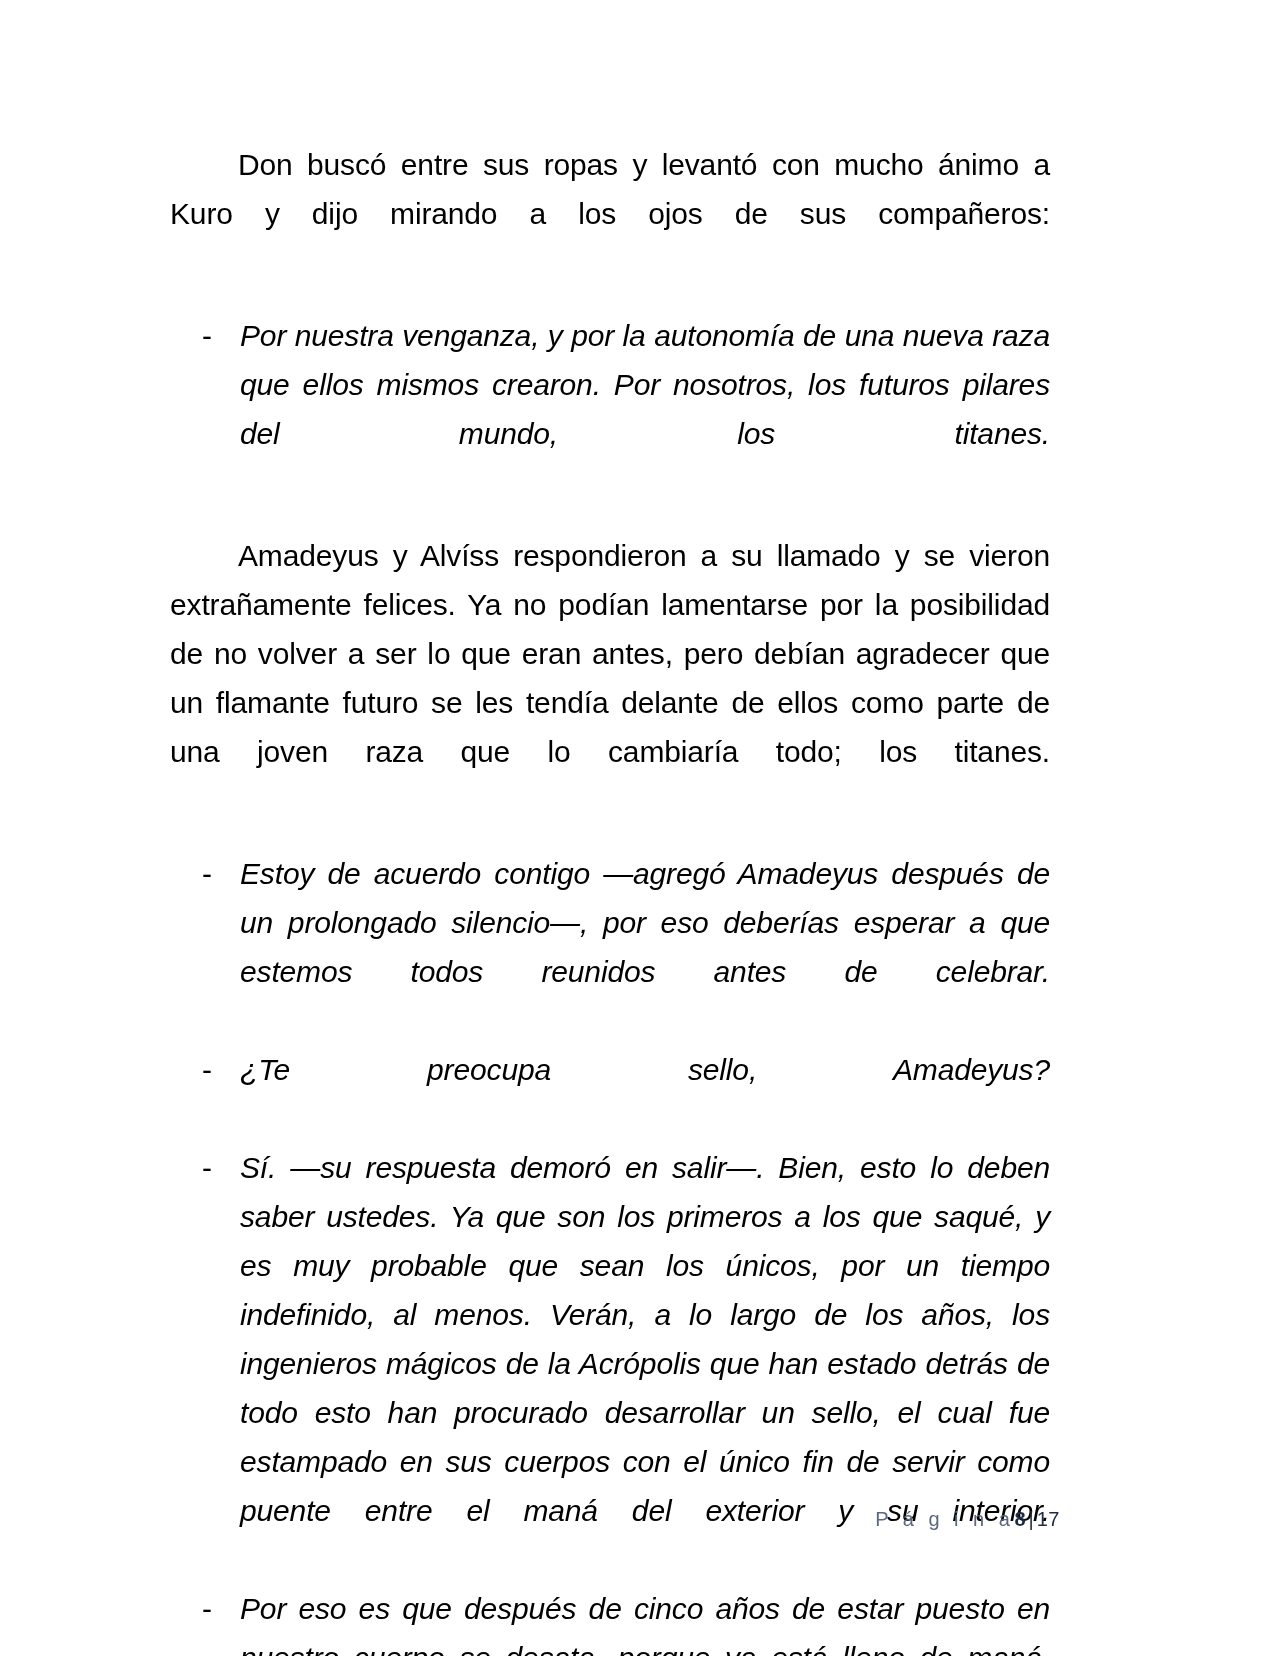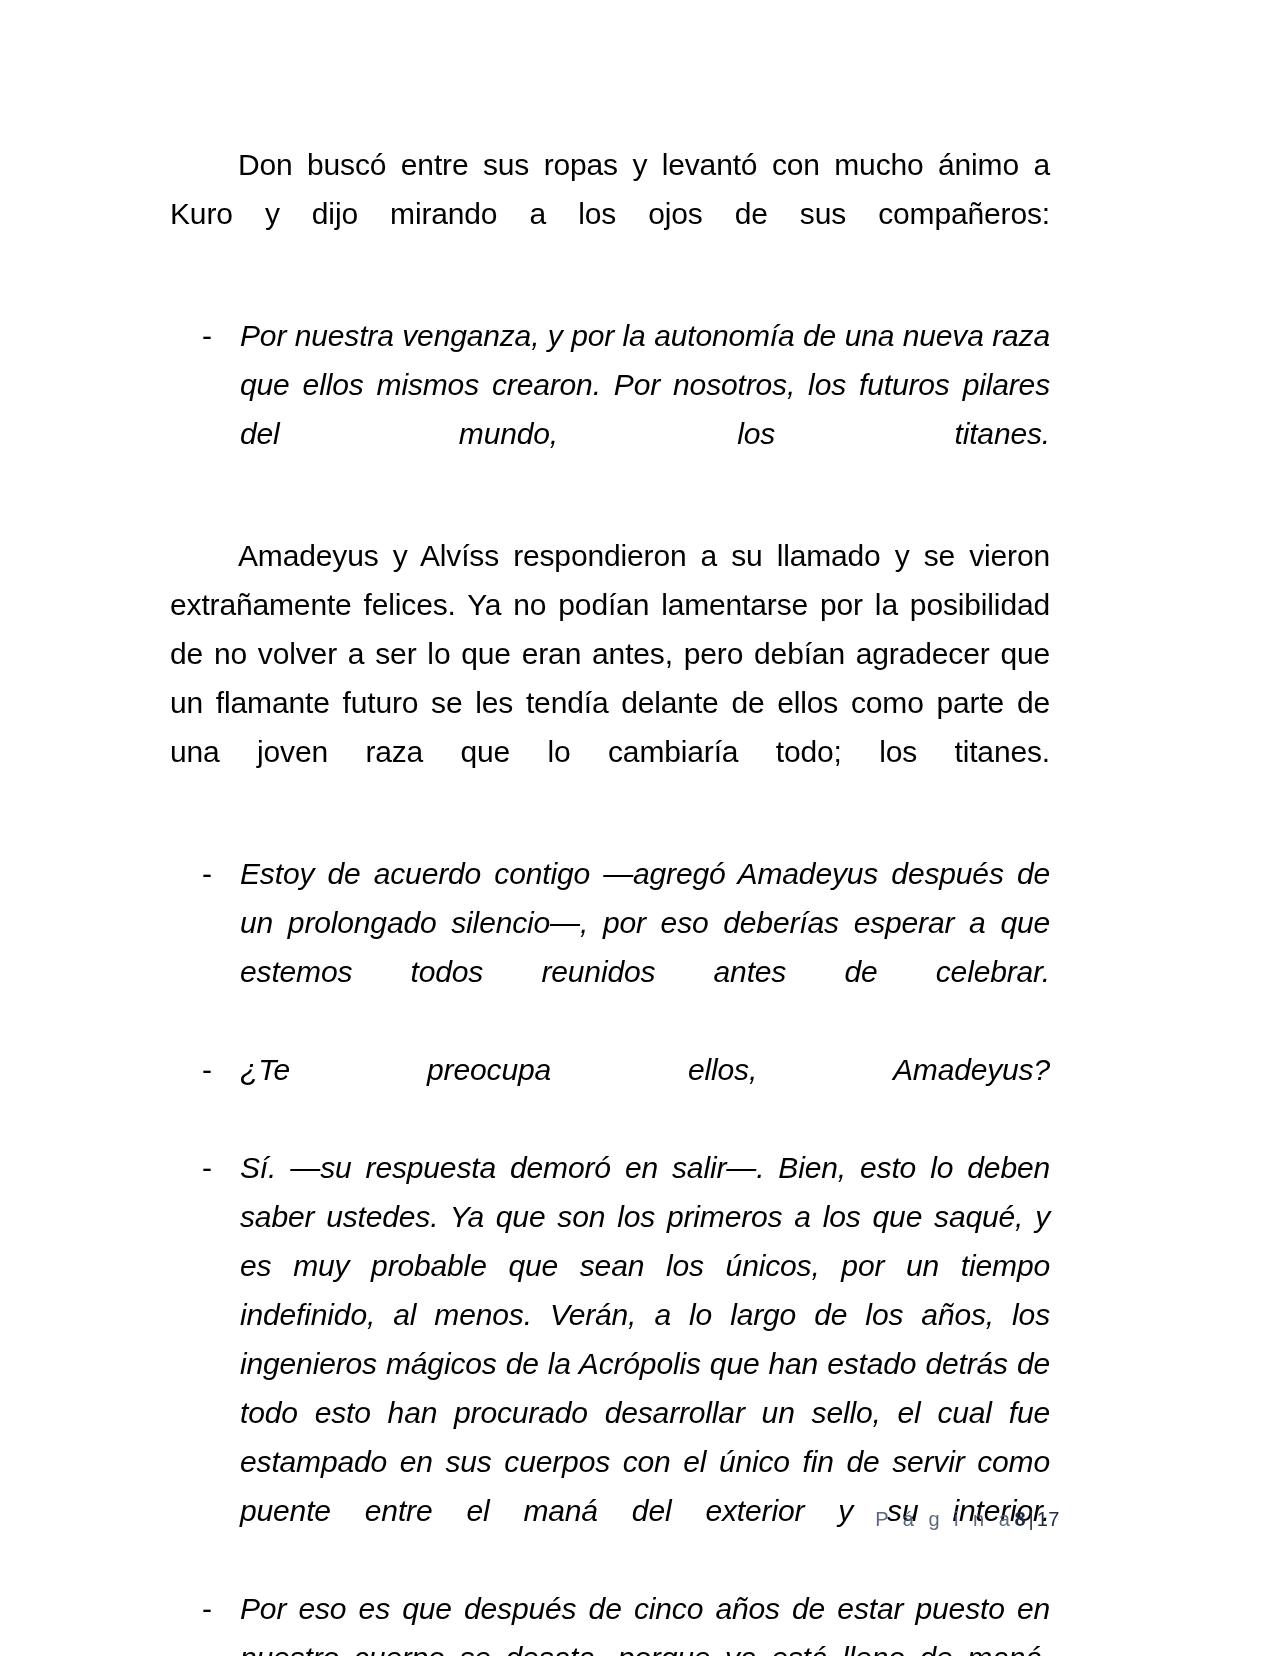--- a/index.html
+++ b/index.html
@@ -149,21 +149,21 @@
 
     <p class="para">Amadeyus y Alvíss respondieron a su llamado y se vieron extrañamente felices. Ya no podían lamentarse por la posibilidad de no volver a ser lo que eran antes, pero debían agradecer que un flamante futuro se les tendía delante de ellos como parte de una joven raza que lo cambiaría todo; los titanes.</p>
 
     <ul class="dialogue-list block-gap-top">
       <li class="dialogue-item">
         <span class="bullet">-</span>
         <span class="dtext">Estoy de acuerdo contigo —agregó Amadeyus después de un prolongado silencio—, por eso deberías esperar a que estemos todos reunidos antes de celebrar.</span>
       </li>
       <li class="dialogue-item">
         <span class="bullet">-</span>
-        <span class="dtext">¿Te preocupa ellos, Amadeyus?</span>
+        <span class="dtext">¿Te preocupa sello, Amadeyus?</span>
       </li>
       <li class="dialogue-item">
         <span class="bullet">-</span>
         <span class="dtext">Sí. —su respuesta demoró en salir—. Bien, esto lo deben saber ustedes. Ya que son los primeros a los que saqué, y es muy probable que sean los únicos, por un tiempo indefinido, al menos. Verán, a lo largo de los años, los ingenieros mágicos de la Acrópolis que han estado detrás de todo esto han procurado desarrollar un sello, el cual fue estampado en sus cuerpos con el único fin de servir como puente entre el maná del exterior y su interior.</span>
       </li>
       <li class="dialogue-item">
         <span class="bullet">-</span>
         <span class="dtext">Por eso es que después de cinco años de estar puesto en nuestro cuerpo se desata, porque ya está lleno de maná.</span>
       </li>
 

